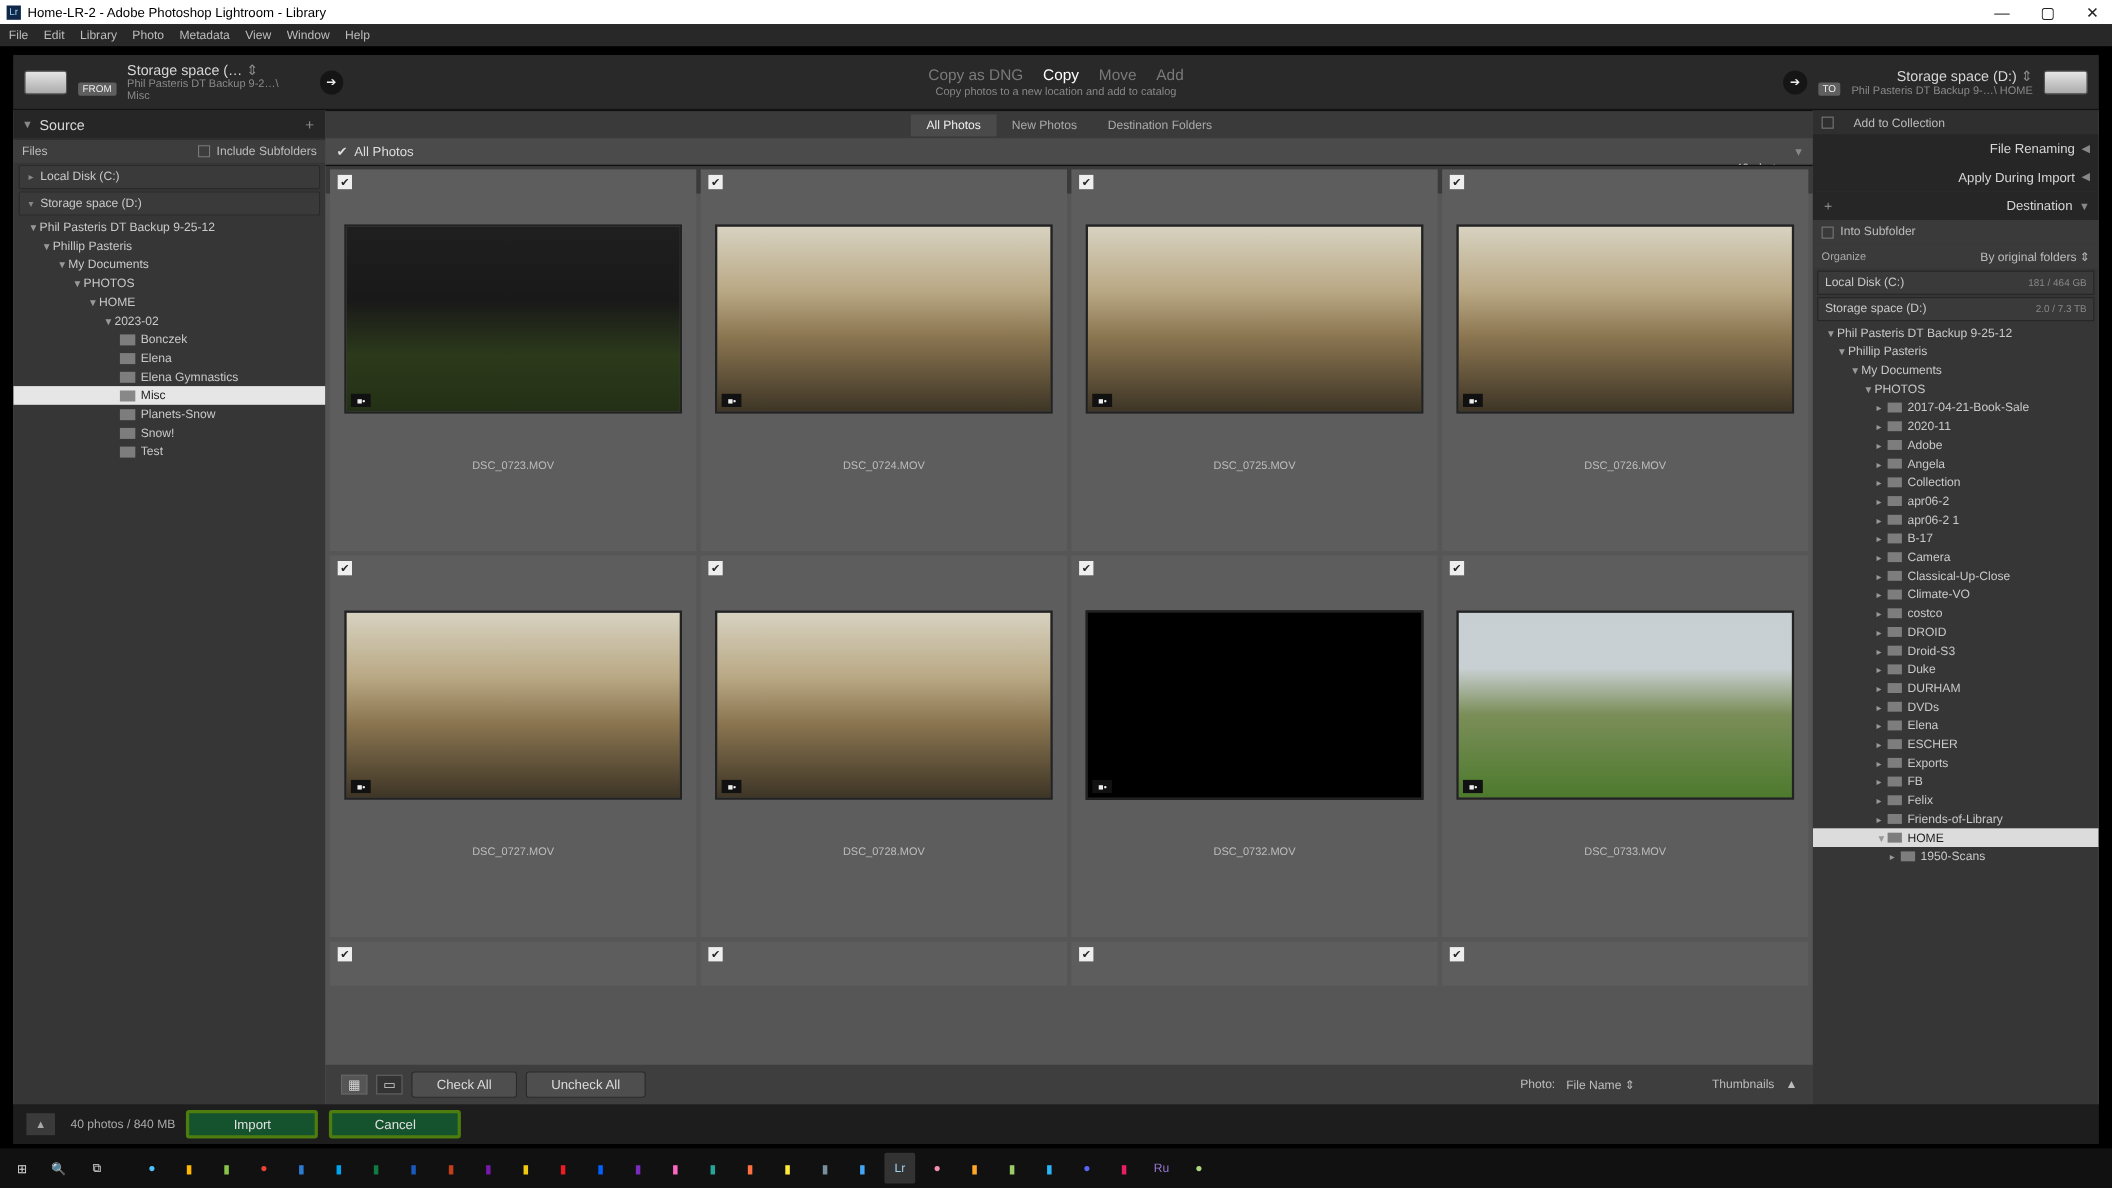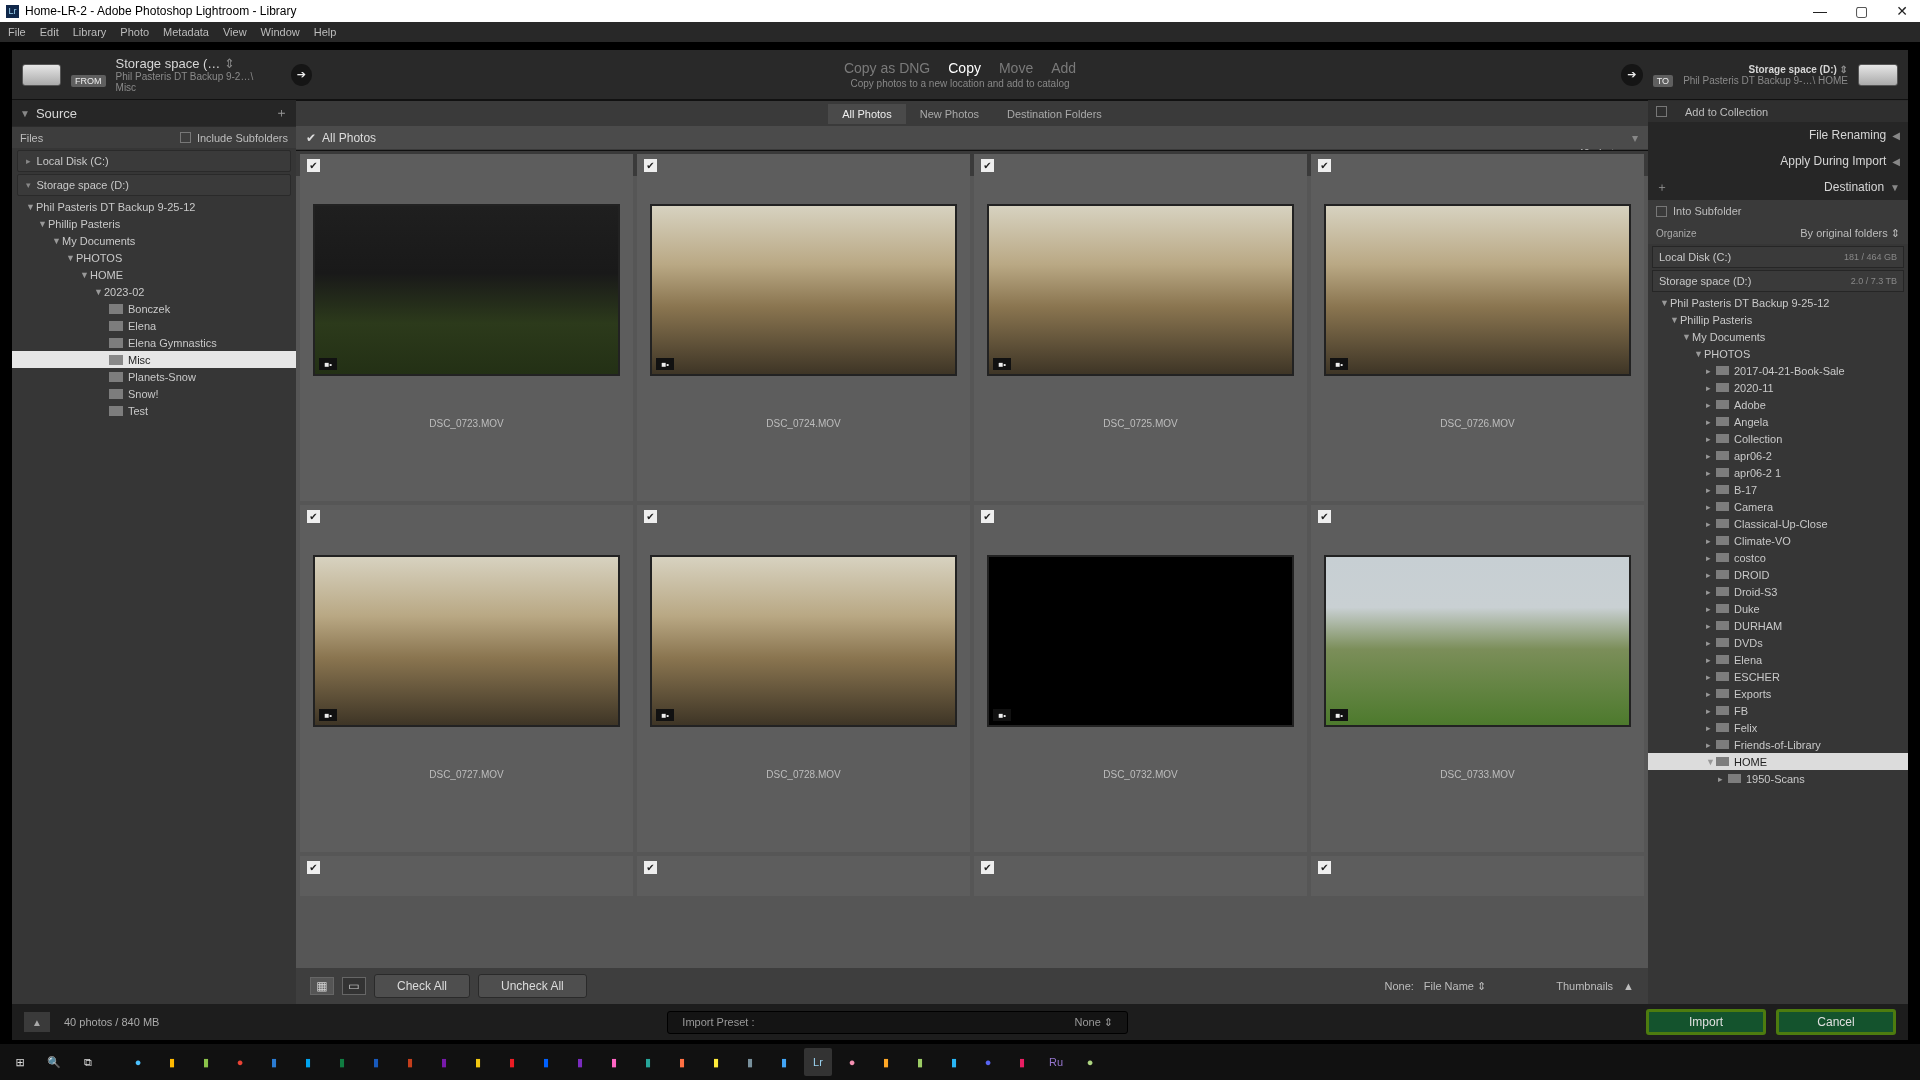--- a/index.html
+++ b/index.html
@@ -26,21 +26,21 @@
 .badge { font-size:9px; background:#5f5f5f; color:#eee; padding:1px 4px; border-radius:2px;margin-top:12px;}
 .from-text .l1 { font-size:13px;color:#d6d6d6;}
 .from-text .l2 { font-size:10px;color:#8a8a8a;}
 .arrow-btn { width:22px;height:22px;border-radius:50%;background:#151515;display:flex;align-items:center;justify-content:center;color:#eee;margin-left:8px;font-size:11px;}
 .import-modes { position:absolute; left:50%; transform:translateX(-50%); text-align:center;}
 .import-modes .modes { color:#7a7a7a; font-size:14px; display:flex; gap:18px; justify-content:center;}
 .import-modes .modes .active { color:#fff; font-weight:500;}
 .import-modes .sub { font-size:10px; color:#888; margin-top:2px;}
 .drive-to { display:flex; align-items:center; gap:10px; margin-left:auto; padding-right:10px;}
 .drive-to .to-text { text-align:right; }
-.drive-to .to-text .l1 { font-size:10px;color:#d6d6d6;font-weight:bold;}
+.drive-to .to-text .l1 { font-size:13px;color:#d6d6d6;}
 .drive-to .to-text .l2 { font-size:10px;color:#8a8a8a;}
 
 
 .tabrow { height:26px; background:#3a3a3a; display:flex; align-items:center; justify-content:center; gap:0; color:#cfcfcf; font-size:11px; border-top:1px solid #111;}
 .tabrow .tab { padding:4px 14px; color:#aaa; cursor:pointer;}
 .tabrow .tab.active { background:#4a4a4a; color:#eee;}
 
 
 .body3 { flex:1; display:flex; background:#5a5a5a; overflow:hidden; }
 
@@ -344,21 +344,21 @@
           <div class="cell" style="height: 40px;">
             <div class="cbox">✔</div>
           </div>
         </div>
       <div class="ctool">
         <div class="viewico active">▦</div>
         <div class="viewico">▭</div>
         <div class="btn">Check All</div>
         <div class="btn">Uncheck All</div>
         <div class="right">
-          <span>None:</span>
+          <span>Photo:</span>
           <span><span>File Name</span> ⇕</span>
           <span class="thlabel" style="margin-left:60px">Thumbnails</span>
           <span>▲</span>
         </div>
       </div>
     </div>
 
     <div class="rightp">
       <div class="subrow" style="background:#2f2f2f;justify-content:flex-start">
         <span class="chk"></span>
@@ -537,24 +537,20 @@
             <span>1950-Scans</span>
           </div>
         </div>
     </div>
 
   </div>
 
   <div class="footer">
     <div class="pullup">▲</div>
     <div class="stats">40 photos / 840 MB</div>
-    <div class="preset">
-      <span>Import Preset :</span>
-      <span>None ⇕</span>
-    </div>
     <div class="bigbtn">Import</div>
     <div class="bigbtn">Cancel</div>
   </div>
 
 </div>
 
 <div class="taskbar">
   <div class="tb">⊞</div>
   <div class="tb">🔍</div>
   <div class="tb">⧉</div>

